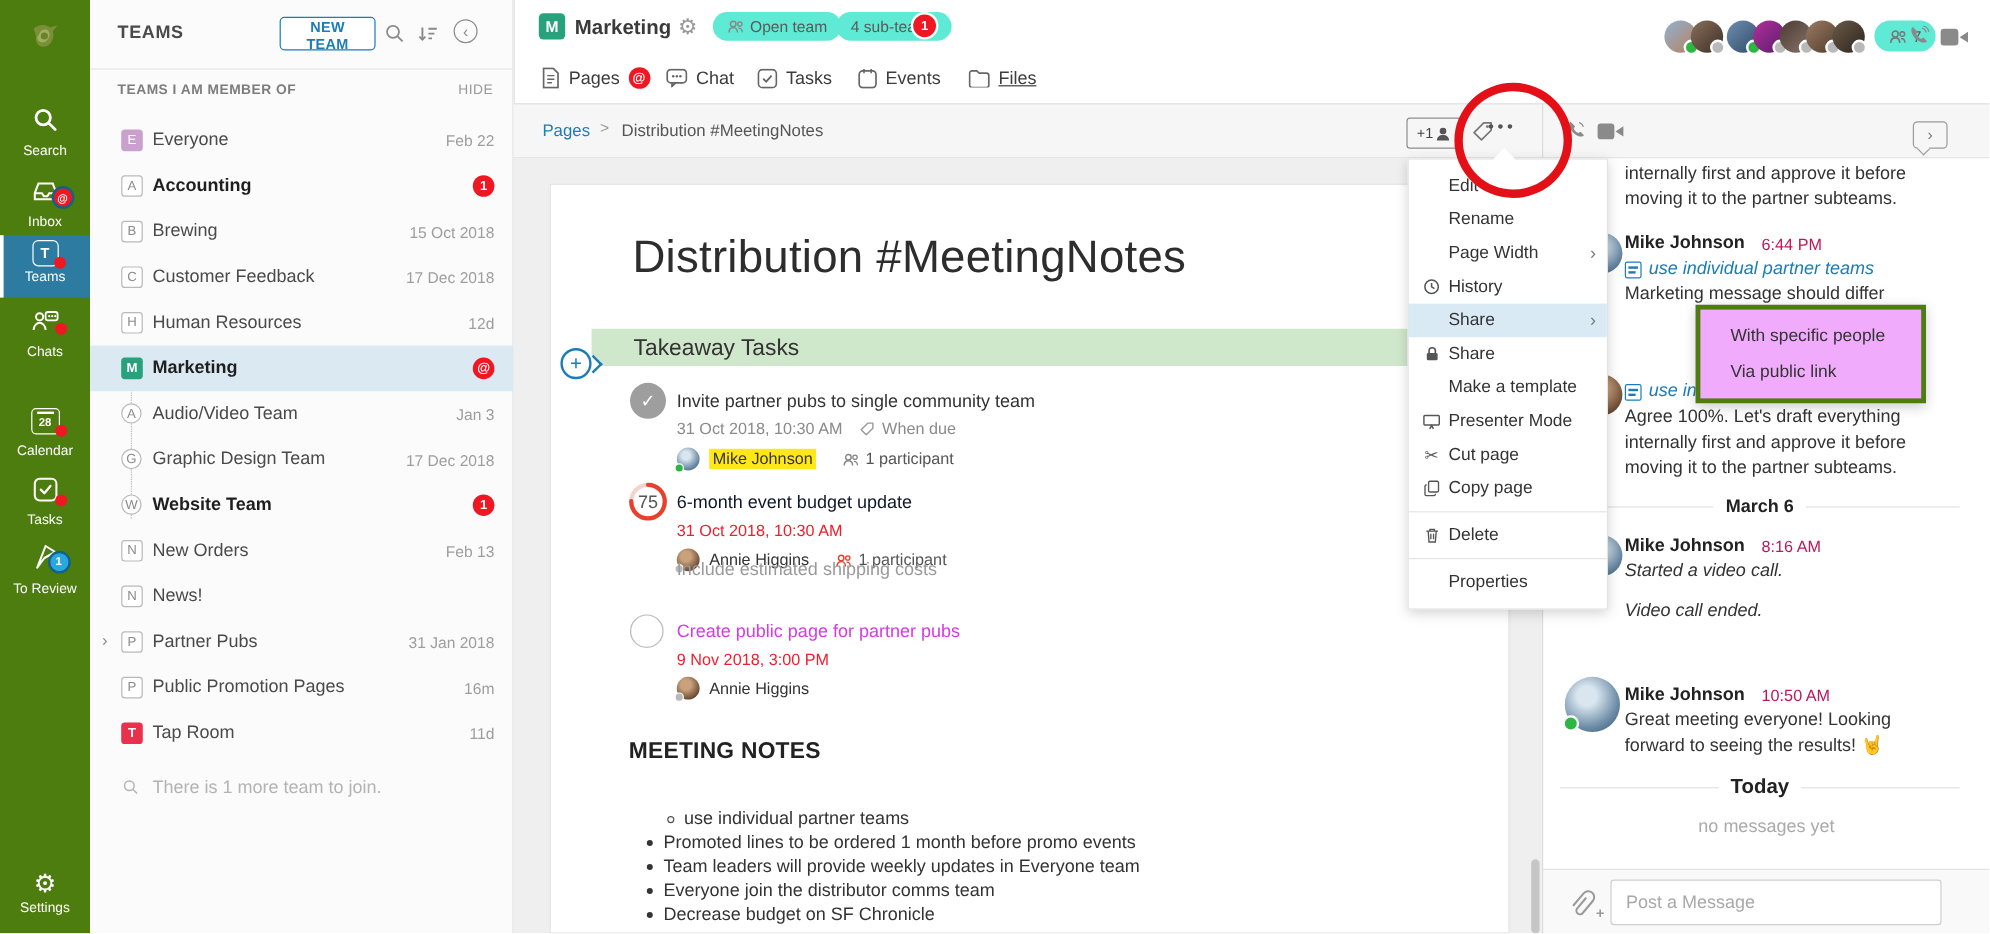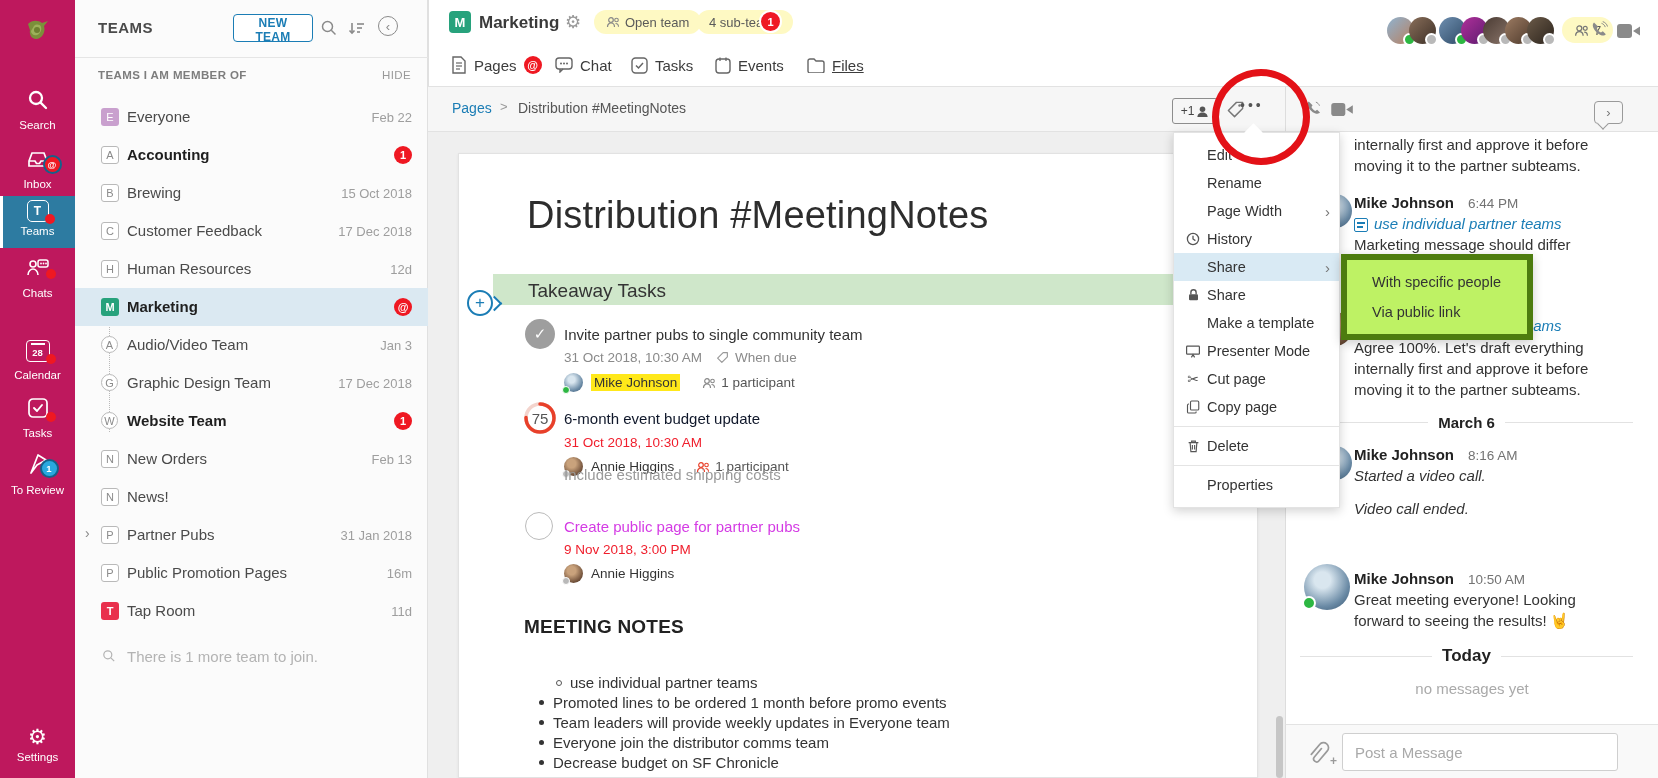--- a/index.html
+++ b/index.html
@@ -1,21 +1,21 @@
 <!DOCTYPE html>
 <html><head>
 <meta charset="utf-8">
 <style>
   html,body{margin:0;padding:0;background:#fff;font-family:"Liberation Sans",sans-serif;}
   #root{position:relative;width:1658px;height:778px;overflow:hidden;background:#fff;-webkit-font-smoothing:antialiased;}
   .abs{position:absolute;}
   svg{display:block;}
 
   
-  #rail{position:absolute;left:0;top:0;width:75px;height:778px;background:#be185d;}
+  #rail{position:absolute;left:0;top:0;width:75px;height:778px;background:#4d7c0f;}
   .rail-item{position:absolute;left:0;width:75px;text-align:center;color:#fff;}
   .rail-item .lbl{display:block;font-size:11.5px;margin-top:3px;color:#fff;}
   .rail-item .ic{display:inline-block;position:relative;}
   .rail-sel{position:absolute;left:0;width:75px;height:52px;background:#2d7ba1;border-left:3px solid #fff;box-sizing:border-box;}
   .dot{position:absolute;width:10px;height:10px;border-radius:50%;background:#ef1822;}
   .railbadge{position:absolute;border-radius:50%;background:#ef1822;color:#fff;font-weight:bold;border:2px solid #15618a;display:flex;align-items:center;justify-content:center;}
   .gear-glyph{font-size:21px;line-height:21px;}
 
   
   #teamspanel{position:absolute;left:75px;top:0;width:353px;height:778px;background:#fbfbfb;border-right:1px solid #e0e0e0;box-sizing:border-box;}
@@ -41,21 +41,21 @@
   .tp-join{position:absolute;left:0;top:640px;width:353px;height:34px;color:#b3b3b3;}
   .tp-join .txt{position:absolute;left:52px;top:8px;font-size:15px;color:#b3b3b3;}
   .dotline{position:absolute;left:34px;top:322px;height:110px;border-left:1px dotted #b9b9b9;}
   .elbow{position:absolute;left:12px;top:296px;width:8px;height:9px;border-left:1px solid #9a9a9a;border-bottom:1px solid #9a9a9a;}
 
   
   #mainhdr{position:absolute;left:428px;top:0;width:1230px;height:86px;background:#fff;border-left:1px solid #e0e0e0;box-sizing:border-box;}
   .mh-av{position:absolute;left:20px;top:11px;width:22px;height:22px;border-radius:4px;background:#27a27c;color:#fff;font-weight:bold;font-size:13px;display:flex;align-items:center;justify-content:center;}
   .mh-name{position:absolute;left:50px;top:13px;font-size:17px;font-weight:bold;color:#3a3a3a;}
   .mh-gear{position:absolute;left:136px;top:11px;color:#9a9a9a;font-size:18px;}
-  .pill{position:absolute;top:10px;height:24px;background:#fef9c3;border-radius:13px;color:#5a5a5a;font-size:13px;display:flex;align-items:center;padding:0 12px;gap:5px;box-sizing:border-box;}
+  .pill{position:absolute;top:10px;height:24px;background:#5eead4;border-radius:13px;color:#5a5a5a;font-size:13px;display:flex;align-items:center;padding:0 12px;gap:5px;box-sizing:border-box;}
   .pillbadge{position:absolute;left:330px;top:10px;width:19px;height:19px;border-radius:50%;background:#ef1822;color:#fff;font-size:11px;font-weight:bold;display:flex;align-items:center;justify-content:center;border:2px solid #fff;box-sizing:content-box;}
   .tab{position:absolute;top:52px;height:26px;display:flex;align-items:center;gap:7px;font-size:15px;color:#3c3c3c;cursor:pointer;}
   .tabbadge{width:18px;height:18px;border-radius:50%;background:#ef1822;color:#fff;font-size:11px;font-weight:bold;display:flex;align-items:center;justify-content:center;}
   .avrow-av{position:absolute;top:17px;width:27px;height:27px;border-radius:50%;}
   .st{position:absolute;width:9px;height:9px;border-radius:50%;border:2px solid #fff;box-sizing:content-box;bottom:-2px;right:-2px;}
   .st.on{background:#2db742;} .st.off{background:#b9b9b9;}
 
   
   #bcbar{position:absolute;left:428px;top:86px;width:1230px;height:46px;background:#f6f6f6;border-top:1px solid #e2e2e2;border-bottom:1px solid #e2e2e2;box-sizing:border-box;}
   .bc-root{position:absolute;left:24px;top:13px;font-size:14px;color:#1b7db5;cursor:pointer;}
@@ -91,21 +91,21 @@
   .notes-h{position:absolute;left:65px;font-size:19px;font-weight:bold;color:#222;letter-spacing:.2px;}
   .bl{position:absolute;font-size:15px;color:#333;}
   .bl::before{content:"";position:absolute;left:-14px;top:6px;width:5px;height:5px;border-radius:50%;background:#333;}
   .bl.sub::before{background:#fff;border:1px solid #555;width:4px;height:4px;}
 
   
   #chathdr{position:absolute;left:1285px;top:86px;width:373px;height:46px;background:#f6f6f6;border-top:1px solid #e2e2e2;border-bottom:1px solid #e2e2e2;border-left:1px solid #ddd;box-sizing:border-box;}
   #chatpanel{position:absolute;left:1285px;top:132px;width:373px;height:646px;background:#fff;border-left:1px solid #ddd;box-sizing:border-box;}
   .ch-txt{position:absolute;font-size:15px;color:#333;white-space:nowrap;}
   .ch-name{position:absolute;font-size:15px;font-weight:bold;color:#222;}
-  .ch-time{position:absolute;font-size:13.5px;color:#737373;}
+  .ch-time{position:absolute;font-size:13.5px;color:#be185d;}
   .ch-it{font-style:italic;}
   .ch-link{position:absolute;font-size:15px;font-style:italic;color:#1a7db6;}
   .ch-av{position:absolute;width:34px;height:34px;border-radius:50%;}
   .ch-av .st{width:8px;height:8px;left:-2px;right:auto;bottom:0;}
   .divider{position:absolute;display:flex;align-items:center;gap:10px;width:333px;left:14px;}
   .divider .ln{flex:1;height:1px;background:#e2e2e2;}
   .divider .dt{font-size:15px;font-weight:bold;color:#222;}
   .divider .dt.big{font-size:17px;}
   .topic-ic{position:absolute;width:14px;height:14px;border:1px solid #1a7db6;border-radius:2px;box-sizing:border-box;}
   .topic-ic::before{content:"";position:absolute;left:2px;top:3px;width:8px;height:2px;background:#1a7db6;}
@@ -121,21 +121,21 @@
   .sbthumb{position:absolute;left:1276px;top:716px;width:7px;height:62px;border-radius:4px;background:#c6c6c6;}
 
   
   #pagemenu{position:absolute;left:1173px;top:132px;width:167px;background:#fff;border:1px solid #e3e3e3;box-shadow:0 3px 10px rgba(0,0,0,.18);padding:8px 0;box-sizing:border-box;z-index:50;}
   .mitem{position:relative;height:28px;display:flex;align-items:center;padding-left:33px;font-size:14.5px;color:#333;cursor:pointer;}
   .mitem.hl2{background:#d9eaf4;}
   .mico{position:absolute;left:10px;top:5px;width:18px;height:18px;display:flex;align-items:center;justify-content:center;color:#555;font-size:14px;}
   .marr{position:absolute;right:9px;font-size:15px;color:#777;}
   .msep{height:1px;background:#e4e4e4;margin:5px 0;}
   #menuptr{position:absolute;left:1247px;top:126px;width:13px;height:13px;background:#fff;transform:rotate(45deg);z-index:51;}
-  #submenu{position:absolute;left:1341px;top:254px;width:192px;background:#bef264;box-shadow:0 3px 10px rgba(0,0,0,.2);border:6px solid #4d7c0f;padding:7px 0;box-sizing:border-box;z-index:55;}
+  #submenu{position:absolute;left:1413px;top:254px;width:192px;background:#f0abfc;box-shadow:0 3px 10px rgba(0,0,0,.2);border:4px solid #4d7c0f;padding:7px 0;box-sizing:border-box;z-index:55;}
   .smitem{height:30px;display:flex;align-items:center;padding-left:25px;font-size:14.5px;color:#333;cursor:pointer;}
 
   
   #redcircle{position:absolute;left:1212px;top:69px;width:84px;height:82px;border:7px solid #e31117;border-radius:50%;z-index:100;pointer-events:none;}
 
   
   .f-a1{background:linear-gradient(135deg,#8fb3d0,#b97f5e);} .f-a2{background:linear-gradient(135deg,#8a6f5a,#3c2f27);}
   .f-a3{background:linear-gradient(135deg,#6f8fb0,#2e4a66);} .f-a4{background:linear-gradient(135deg,#b0309a,#5b1b6e);}
   .f-a5{background:linear-gradient(135deg,#4a3b33,#8a756a);} .f-a6{background:linear-gradient(135deg,#9c7b62,#4e3a2c);}
   .f-a7{background:linear-gradient(135deg,#6b5a48,#2c241d);}

